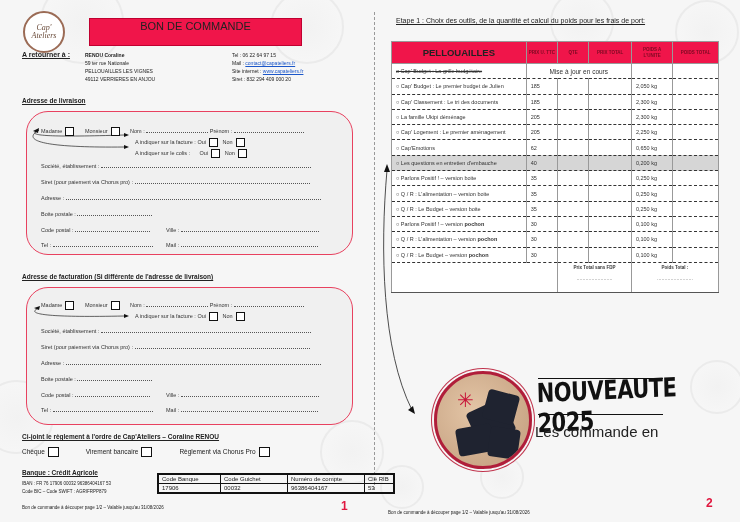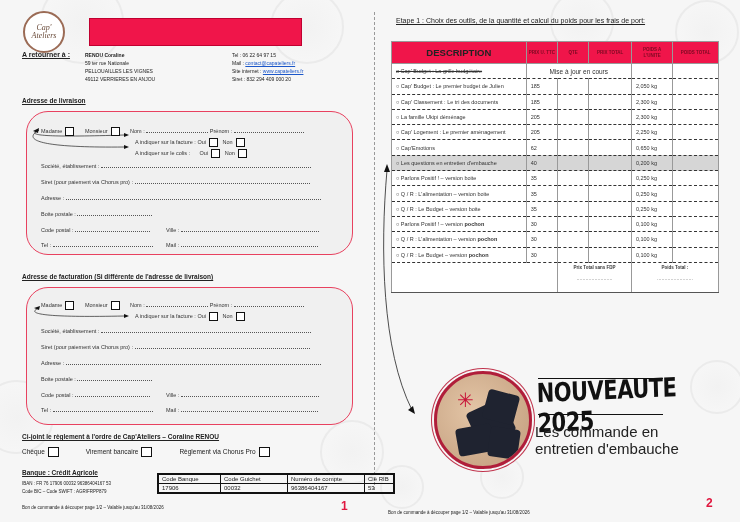--- a/index.html
+++ b/index.html
@@ -60,20 +60,21 @@
 <div class="bg-circle" style="left:690px;top:360px;width:50px;height:50px;"></div>
 <div class="bg-circle" style="left:380px;top:465px;width:40px;height:40px;"></div>
 <div class="bg-circle" style="left:480px;top:455px;width:40px;height:40px;"></div>
 
 <div class="cutline"></div>
 
 <div class="logo">
     <span>Cap' Ateliers</span>
   </div>
 <div class="title-box">
+  <div class="title-main">BON DE COMMANDE</div>
 </div>
 
 <div class="return-label">A retourner à :</div>
 <div class="return-addr">
   <div class="nm">RENOU Coraline</div>
   <div>59 ter rue Nationale</div>
   <div>PELLOUAILLES LES VIGNES</div>
   <div>49112 VERRIERES EN ANJOU</div>
 </div>
 <div class="contact">
@@ -174,21 +175,21 @@
   </tr>
 </tbody>
   </table>
 <div class="footer" style="left:22px;">Bon de commande à découper page 1/2 – Valable jusqu'au 31/08/2026</div>
 <div class="pagenum" style="left:341px;top:499px;">1</div>
 
 <div class="step-title">Etape 1 : Choix des outils, de la quantité et calcul du poids pour les frais de port:</div>
 <table class="prod">
   <thead>
     <tr>
-      <th class="desc" style="width:128px">DESCRIPTION</th>
+      <th class="desc" style="width:128px">PELLOUAILLES</th>
       <th style="width:26px">PRIX U. TTC</th>
       <th style="width:26px">QTE</th>
       <th style="width:37px">PRIX TOTAL</th>
       <th style="width:36px">POIDS A L'UNITE</th>
       <th style="width:40px">POIDS TOTAL</th>
     </tr>
   </thead>
   <tbody id="prod-body">
     <tr>
       <td class="struck">o Cap' Budget : La grille budgétaire</td>
@@ -319,17 +320,16 @@
   <div class="bag" style="left:34px;top:30px;width:40px;height:36px;transform:rotate(-25deg);"></div>
   <div class="bag" style="left:48px;top:18px;width:32px;height:30px;transform:rotate(15deg);"></div>
   <div class="bag" style="left:20px;top:52px;width:36px;height:28px;transform:rotate(-10deg);"></div>
   <div class="bag" style="left:52px;top:54px;width:30px;height:30px;transform:rotate(8deg);"></div>
 </div>
 <div class="new-line" style="top:378px;"></div>
 <div class="new-banner">NOUVEAUTE 2025</div>
 <div class="new-line" style="top:414px;"></div>
 <div class="promo-text">
   <div>Les commande en</div>
-  <div>entretien d'embauche</div>
 </div>
 
 <div class="footer" style="left:388px;top:510px;">Bon de commande à découper page 1/2 – Valable jusqu'au 31/08/2026</div>
 <div class="pagenum" style="left:706px;top:496px;">2</div>
 
 </body></html>

